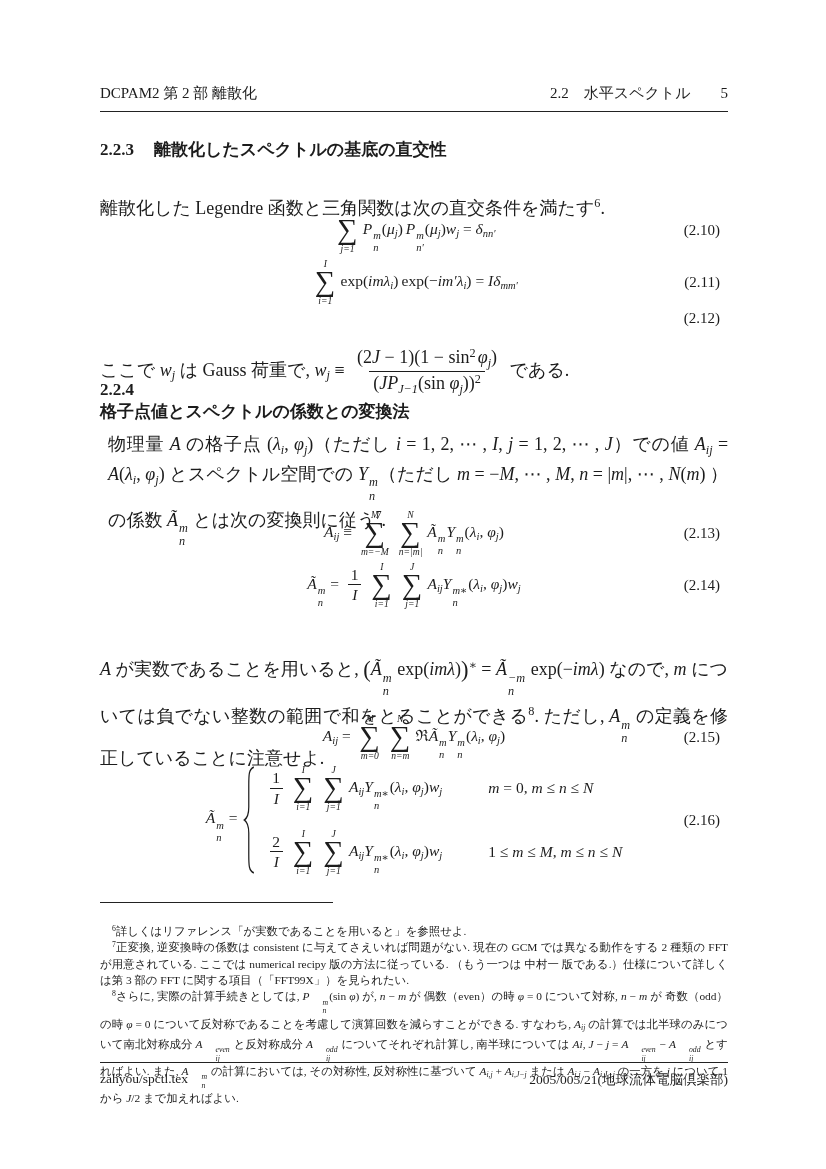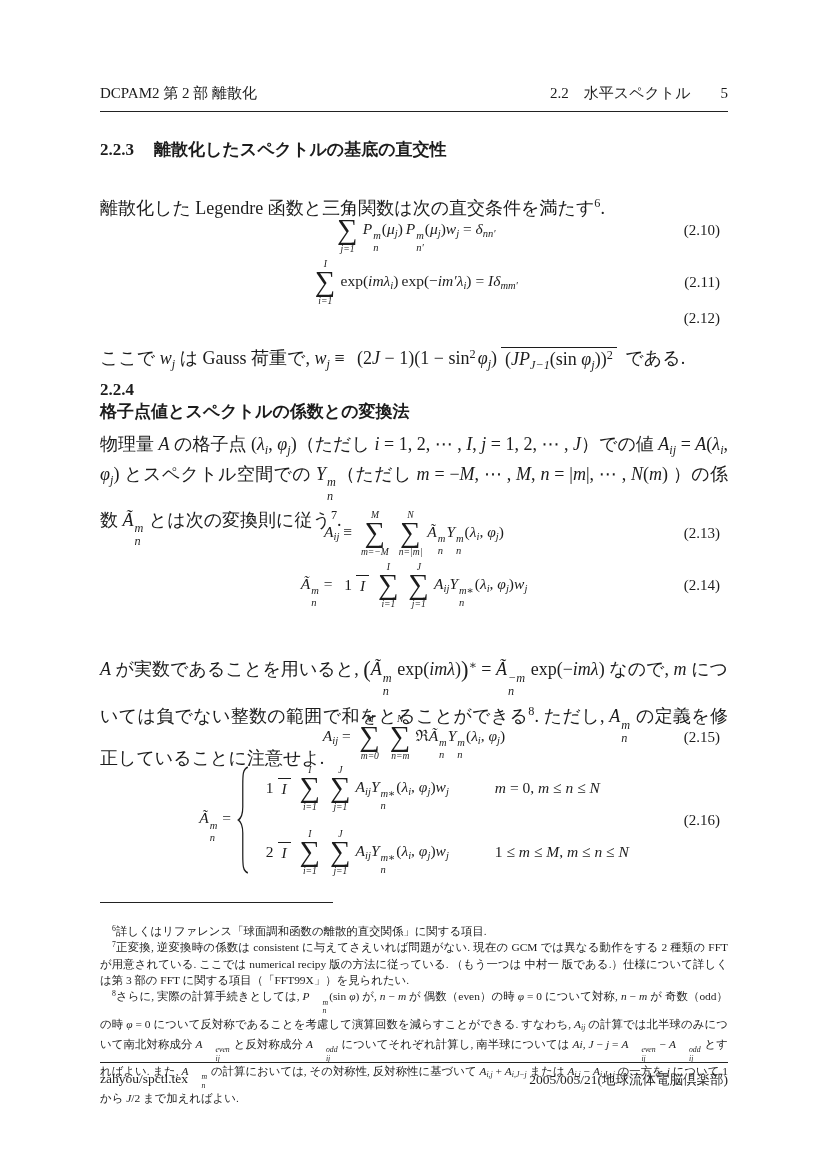--- a/index.html
+++ b/index.html
@@ -17,21 +17,21 @@
   .sect{font-family:"Liberation Sans","DejaVu Sans",sans-serif;font-weight:bold;font-size:17px;
         display:flex;align-items:baseline;text-align:center;}
   .sect .snum{font-family:"Liberation Serif","DejaVu Serif",serif;margin-right:20px;}
   #h223{top:138px;}
   #h224{top:380px;flex-direction:column;}
 
   
   .para{font-size:18px;line-height:23px;text-align:justify;}
   #p223{top:174px;}
   #pgauss{top:328px;line-height:24px;}
-  #p224{top:414px;line-height:24px;}
+  #p224{top:414px;line-height:24px;margin-left:8px;}
   #preal{top:634px;line-height:27px;}
 
   
   .eq{text-align:center;font-size:15.5px;line-height:1;}
   .eq .math{display:inline-block;white-space:nowrap;}
   .eq .eqno{position:absolute;right:8px;top:50%;transform:translateY(-50%);font-size:15px;}
   #eq210{top:204px;height:52px;display:flex;align-items:center;justify-content:center;}
   #eq211{top:256px;height:52px;display:flex;align-items:center;justify-content:center;}
   #eq212{top:308px;height:20px;}
   #eq213{top:506px;height:54px;display:flex;align-items:center;justify-content:center;}
@@ -46,21 +46,21 @@
   .mur{font-size:.68em;vertical-align:.55em;}
   .mdn{font-size:.68em;font-style:italic;vertical-align:-.3em;}
   .mbp{font-size:1.25em;vertical-align:-.08em;}
   .mss{display:inline-flex;flex-direction:column;align-items:flex-start;font-size:.68em;
        font-style:italic;line-height:1.08;vertical-align:-.55em;margin:0 1px;}
   .mss .u,.mss .d{display:block;white-space:nowrap;}
   .msum{display:inline-flex;flex-direction:column;align-items:center;vertical-align:middle;
         margin:0 5px;line-height:1;}
   .msum .lim{font-size:.62em;font-style:italic;line-height:1.15;white-space:nowrap;}
   .msum .sig{font-size:1.85em;line-height:.9;font-style:normal;}
-  .mfrac{display:inline-flex;flex-direction:row;align-items:center;vertical-align:middle;
+  .mfrac{display:inline-flex;flex-direction:column;align-items:center;vertical-align:middle;
          margin:0 4px;line-height:1.25;}
   .mfrac .num,.mfrac .den{padding:0 4px;white-space:nowrap;}
   .mfrac .den{border-top:1px solid currentColor;}
   .mcases{display:inline-flex;align-items:center;vertical-align:middle;margin-left:2px;}
   .brace svg{height:108px;width:13px;display:block;}
   .crows{display:grid;grid-template-columns:auto auto;column-gap:46px;row-gap:16px;
          align-items:center;justify-items:start;margin-left:8px;}
   .cexpr,.ccond{white-space:nowrap;}
   .msp{display:inline-block;}
 
@@ -255,21 +255,21 @@
                   <span class="u">m∗</span>
                   <span class="d">n</span>
                 </span><span class="mrm">(</span><span class="mit">λ</span><span class="mdn">i</span><span class="mrm">, </span><span class="mit">φ</span><span class="mdn">j</span><span class="mrm">)</span><span class="mit">w</span><span class="mdn">j</span></span>
               <span class="ccond"><span class="mrm">1 ≤ </span><span class="mit">m</span><span class="mrm"> ≤ </span><span class="mit">M</span><span class="mrm">, </span><span class="mit">m</span><span class="mrm"> ≤ </span><span class="mit">n</span><span class="mrm"> ≤ </span><span class="mit">N</span></span>
             </span>
           </span></span>
       <span class="eqno">(2.16)</span>
     </div>
 
     <div class="blk fnrule"></div>
-    <p class="blk fn" id="fn6"><span class="mur">6</span><span class="mrm">詳しくはリファレンス「球面調和函数の離散的直交関係」に関する項目.</span></p>
+    <p class="blk fn" id="fn6"><span class="mur">6</span><span class="mrm">詳しくはリファレンス「が実数であることを用いると」を参照せよ.</span></p>
     <p class="blk fn" id="fn7"><span class="mur">7</span><span class="mrm">正変換, 逆変換時の係数は consistent に与えてさえいれば問題がない. 現在の GCM では異なる動作をする 2 種類の FFT が用意されている. ここでは numerical recipy 版の方法に従っている. （もう一つは 中村一 版である.）仕様について詳しくは第 3 部の FFT に関する項目（「FFT99X」）を見られたい.</span></p>
     <p class="blk fn" id="fn8"><span class="mur">8</span><span class="mrm">さらに, 実際の計算手続きとしては, </span><span class="mit">P</span><span class="mss">
           <span class="u">m</span>
           <span class="d">n</span>
         </span><span class="mrm">(sin </span><span class="mit">φ</span><span class="mrm">) が, </span><span class="mit">n</span><span class="mrm"> − </span><span class="mit">m</span><span class="mrm"> が 偶数（even）の時 </span><span class="mit">φ</span><span class="mrm"> = 0 について対称, </span><span class="mit">n</span><span class="mrm"> − </span><span class="mit">m</span><span class="mrm"> が 奇数（odd）の時 </span><span class="mit">φ</span><span class="mrm"> = 0 について反対称であることを考慮して演算回数を減らすことができる. すなわち, </span><span class="mit">A</span><span class="mdn">ij</span><span class="mrm"> の計算では北半球のみについて南北対称成分 </span><span class="mit">A</span><span class="mss">
           <span class="u">even</span>
           <span class="d">ij</span>
         </span><span class="mrm"> と反対称成分 </span><span class="mit">A</span><span class="mss">
           <span class="u">odd</span>
           <span class="d">ij</span>

